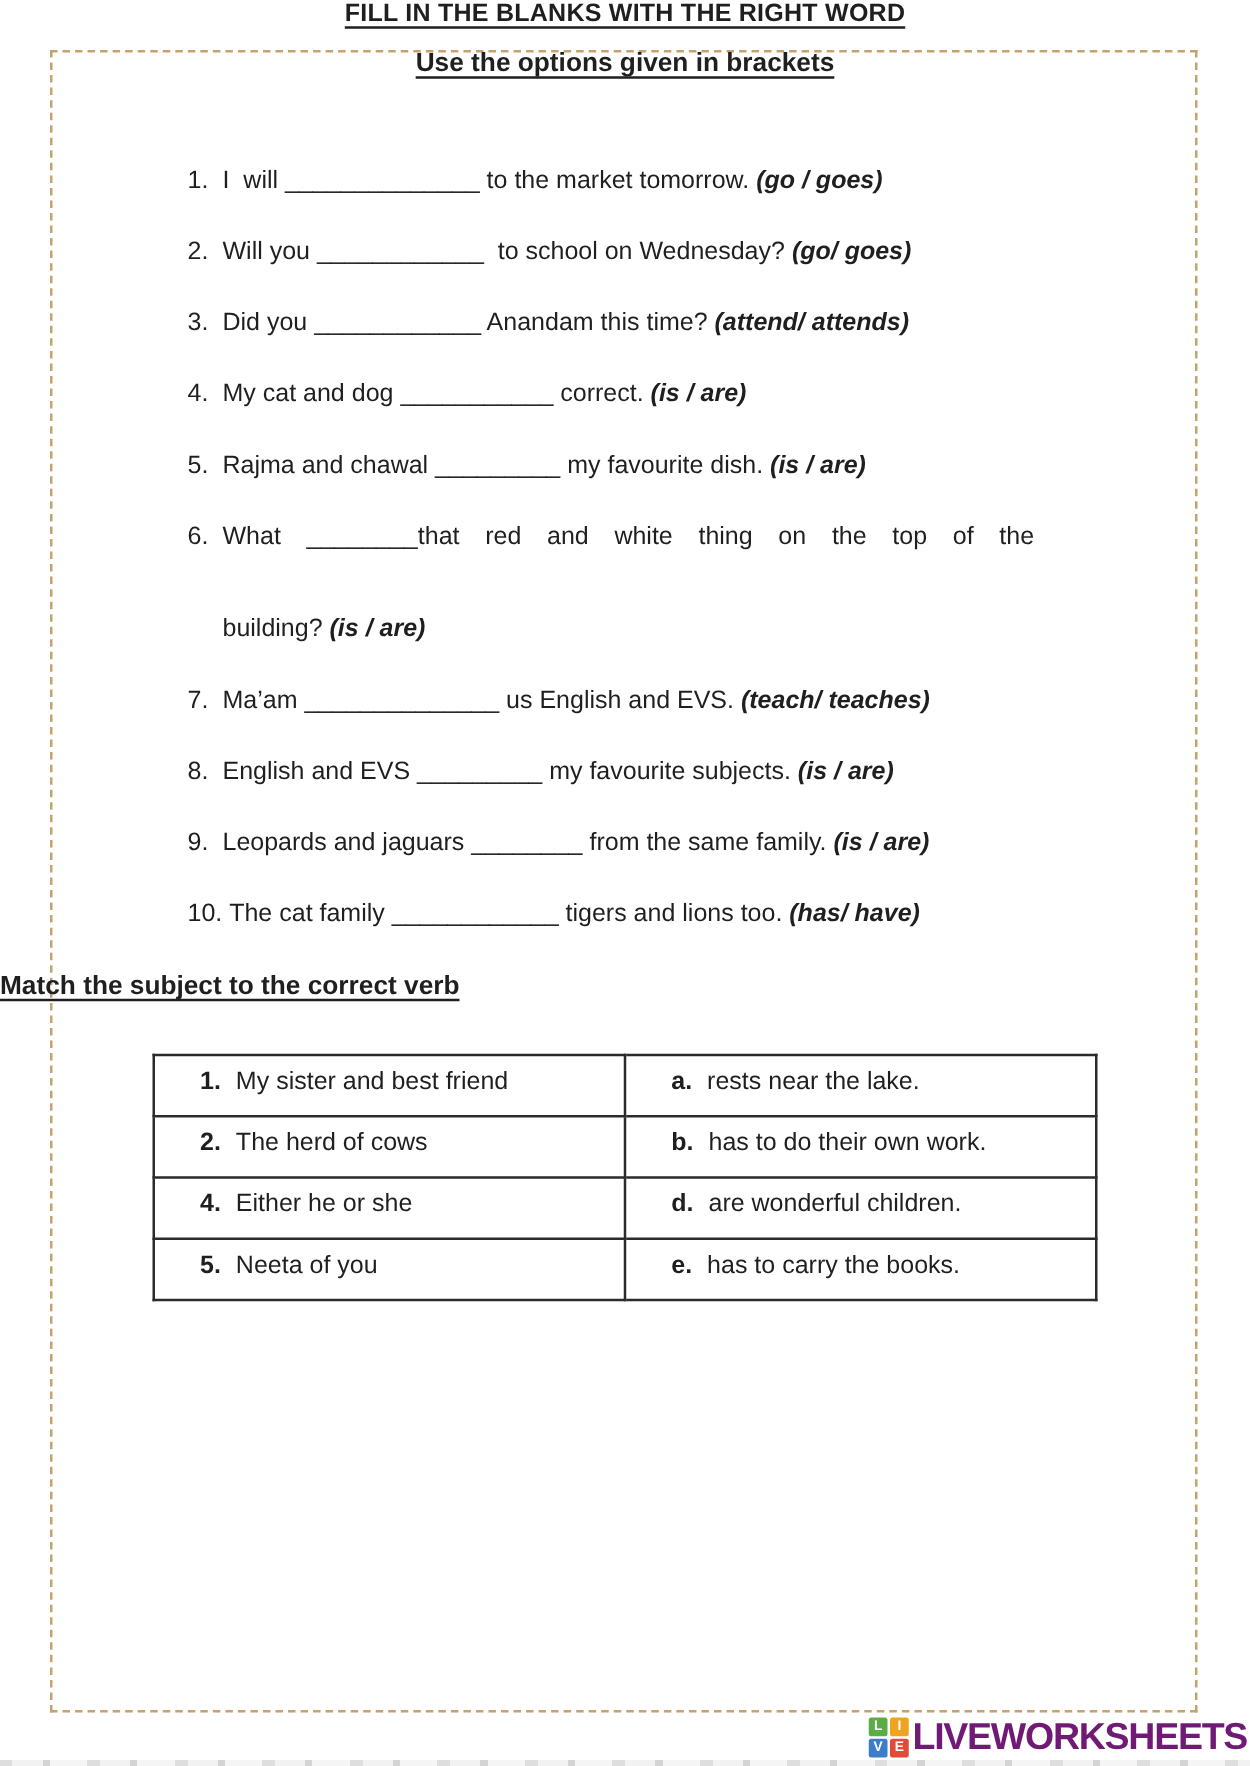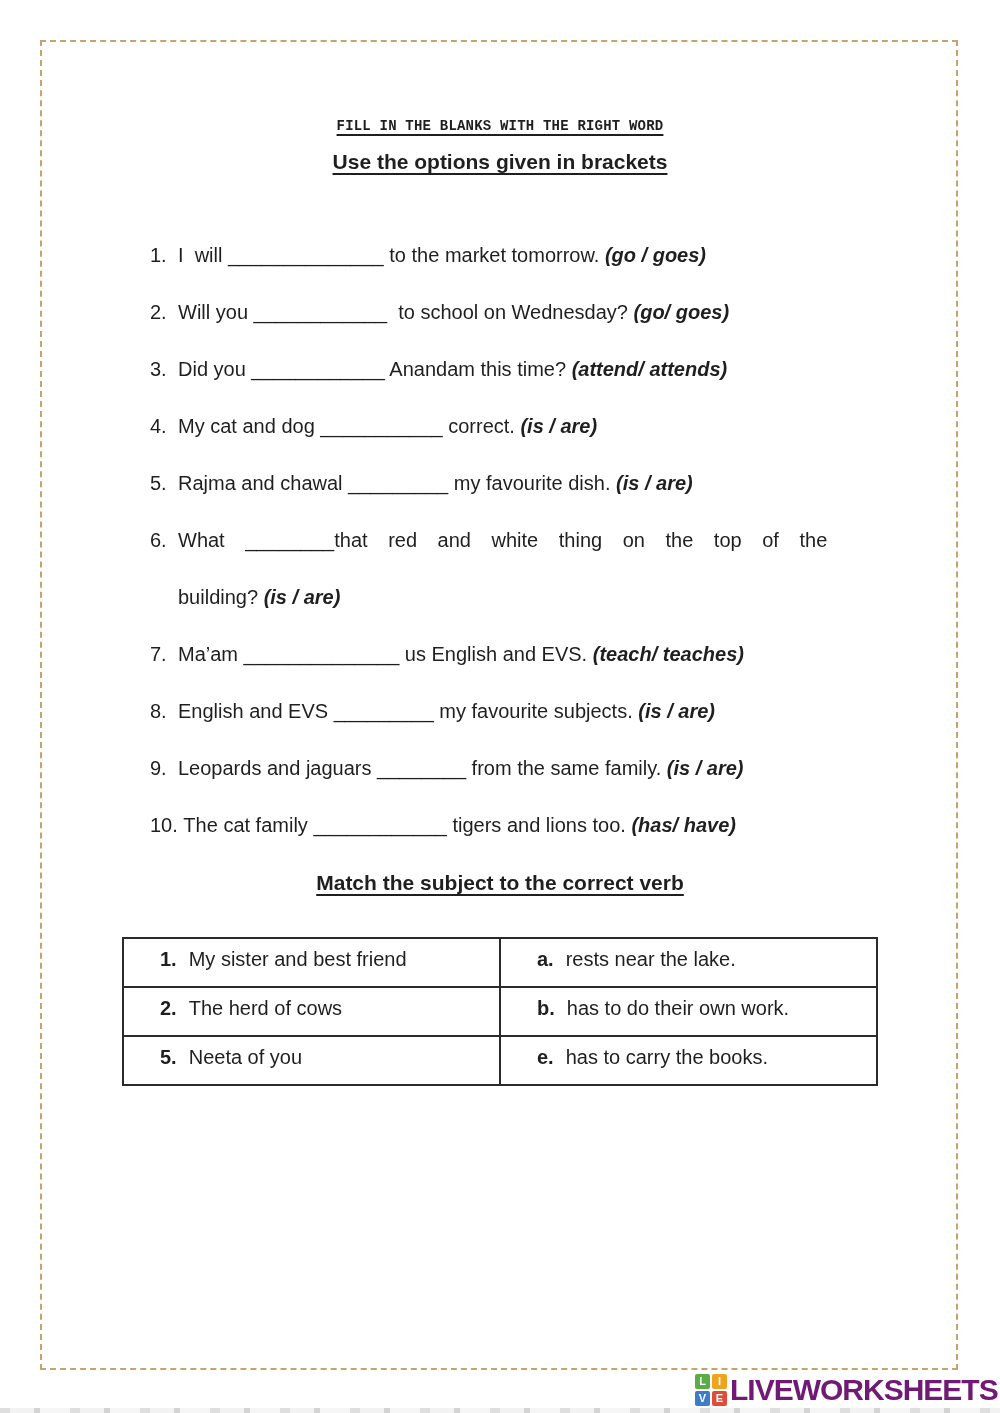--- a/index.html
+++ b/index.html
@@ -13,45 +13,43 @@
   }
   .sheet {
     position: absolute; left: 40px; top: 40px;
     width: 918px; height: 1330px;
     border: 2px dashed #c6a26e;
     background: #ffffff;
   }
   .content { position: absolute; left: 0; top: 0; width: 1000px; }
   .headings { text-align: center; }
   .title {
-    margin-top: 118px;
-    font-size: 14px; font-weight: bold;
+    font-size: 20px; font-weight: bold;
     text-decoration: underline;
     text-decoration-thickness: 2px;
     text-underline-offset: 4px;
     letter-spacing: 0.2px;
-    font-family: Liberation Mono, monospace;
   }
   .subtitle {
     margin-top: 16px;
     font-size: 21px; font-weight: bold;
     text-decoration: underline;
     text-decoration-thickness: 2px;
     text-underline-offset: 4px;
   }
   .fill-list { margin: 70px 100px 0 150px; list-style: none; }
   .fill-item { display: flex; font-size: 20px; line-height: 22px; margin-bottom: 35px; }
   .fill-item .num { min-width: 28px; white-space: pre; }
   .fill-item .text { flex: 1; }
   .fill-item .body, .fill-item .opts, .fill-item .body2 { white-space: pre; }
   .opts { font-weight: bold; font-style: italic; }
   .body.justify { word-spacing: 15px; }
-  .line2 { display: block; margin-top: 35px; }
+  .line2 { display: block; margin-top: 52px; }
   .section-heading {
-    margin-top: 14px; text-align: center;
+    margin-top: 14px; text-align: left;
     font-size: 21px; font-weight: bold;
     text-decoration: underline;
     text-decoration-thickness: 2px;
     text-underline-offset: 4px;
   }
   table.match {
     margin: 42px 0 0 122px;
     width: 756px;
     border-collapse: collapse;
     table-layout: fixed;
@@ -204,20 +202,28 @@
   <tr>
     <td>
       <span class="cell-num">2.</span><span>The herd of cows</span>
     </td>
     <td>
       <span class="cell-num">b.</span><span>has to do their own work.</span>
     </td>
   </tr>
 
 
+  <tr>
+    <td>
+      <span class="cell-num">4.</span><span>Either he or she</span>
+    </td>
+    <td>
+      <span class="cell-num">d.</span><span>are wonderful children.</span>
+    </td>
+  </tr>
 
   <tr>
     <td>
       <span class="cell-num">5.</span><span>Neeta of you</span>
     </td>
     <td>
       <span class="cell-num">e.</span><span>has to carry the books.</span>
     </td>
   </tr>
 </tbody>

